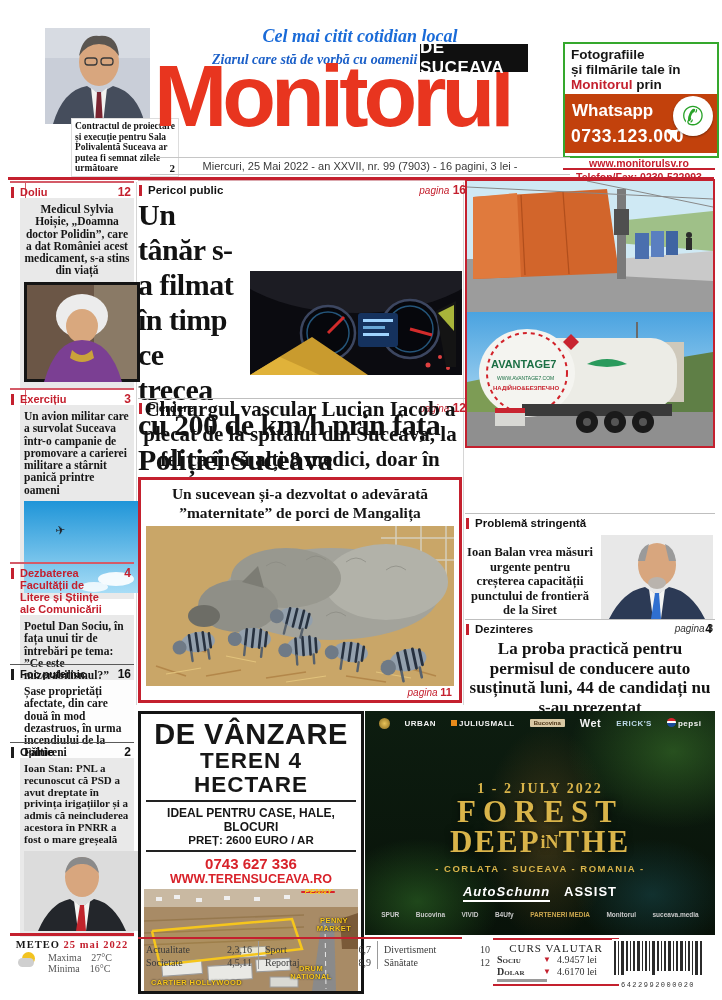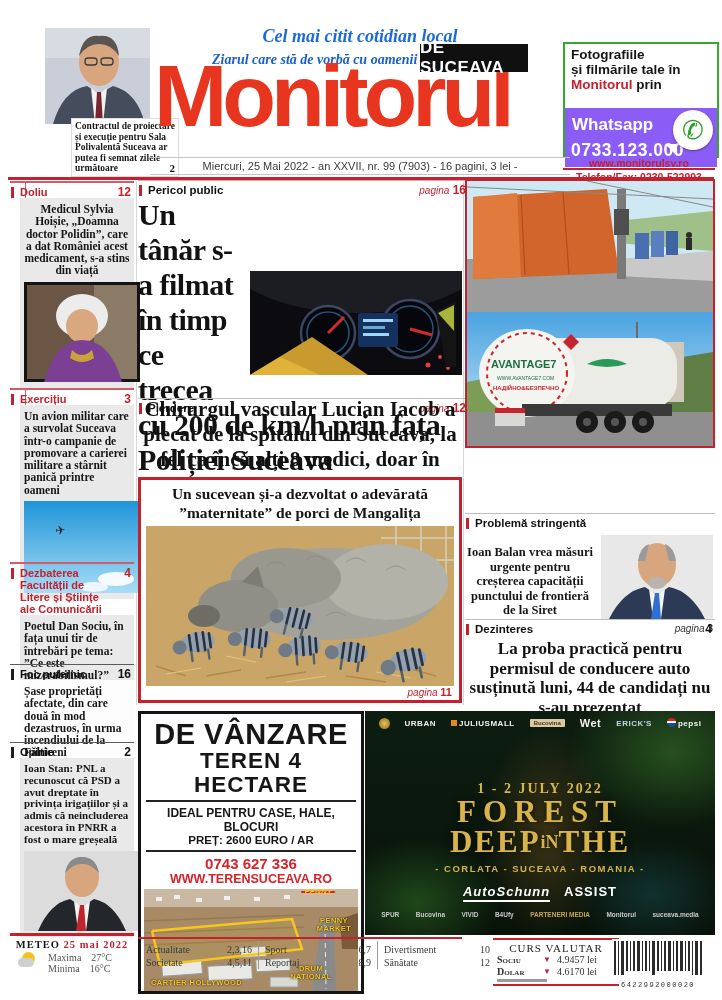--- a/index.html
+++ b/index.html
@@ -9,21 +9,21 @@
   .ctr{text-align:center;}
   .red{color:#c4202e;}
   
   .script-tag{font-family:"Liberation Serif",serif;font-style:italic;font-weight:bold;color:#1a6bd8;font-size:18px;}
   .sub-tag{font-family:"Liberation Serif",serif;font-style:italic;font-weight:bold;color:#1a5fc8;font-size:14px;}
   .badge{background:#101010;color:#fff;font-weight:bold;font-size:17px;letter-spacing:.5px;
          display:flex;align-items:center;justify-content:center;}
   .mast{color:#e8351f;font-weight:bold;font-size:88px;letter-spacing:-5px;line-height:1;}
   .wabox{border:2px solid #35a82d;background:#fff;}
   .wabox .t{font-size:13.5px;font-weight:bold;line-height:15px;padding:3px 0 0 6px;}
-  .wagreen{background:#8b5cf6;position:relative;color:#fff;margin-top:16px;}
+  .wagreen{background:#c2410c;position:relative;color:#fff;margin-top:2px;}
   .wagreen .app{font-size:17px;font-weight:bold;padding:7px 0 0 7px;display:inline-block;}
   .wagreen .num{font-size:17.5px;font-weight:bold;padding:5px 0 4px 6px;letter-spacing:.5px;}
   .wa-ball{position:absolute;right:4px;top:2px;width:40px;height:40px;border-radius:50%;background:#fff;
            display:flex;align-items:center;justify-content:center;box-shadow:0 1px 2px rgba(0,0,0,.4);}
   .wa-ball span{color:#28a228;font-size:26px;line-height:1;}
   .wa-tail{position:absolute;right:40px;top:36px;width:0;height:0;border:6px solid transparent;border-top-color:#fff;border-right-color:#fff;}
   .siteline{color:#c4202e;font-size:10.5px;font-weight:bold;}
   .phoneline{color:#c4202e;font-size:10.5px;font-weight:bold;border-top:2px solid #c4202e;border-bottom:2px solid #c4202e;padding:1px 0;}
   .dateline{font-size:11px;color:#3a3a3a;border-top:1px solid #c6c6c6;border-bottom:1px solid #c6c6c6;padding:2px 0;}
   .mainrule{background:#c4202e;}

